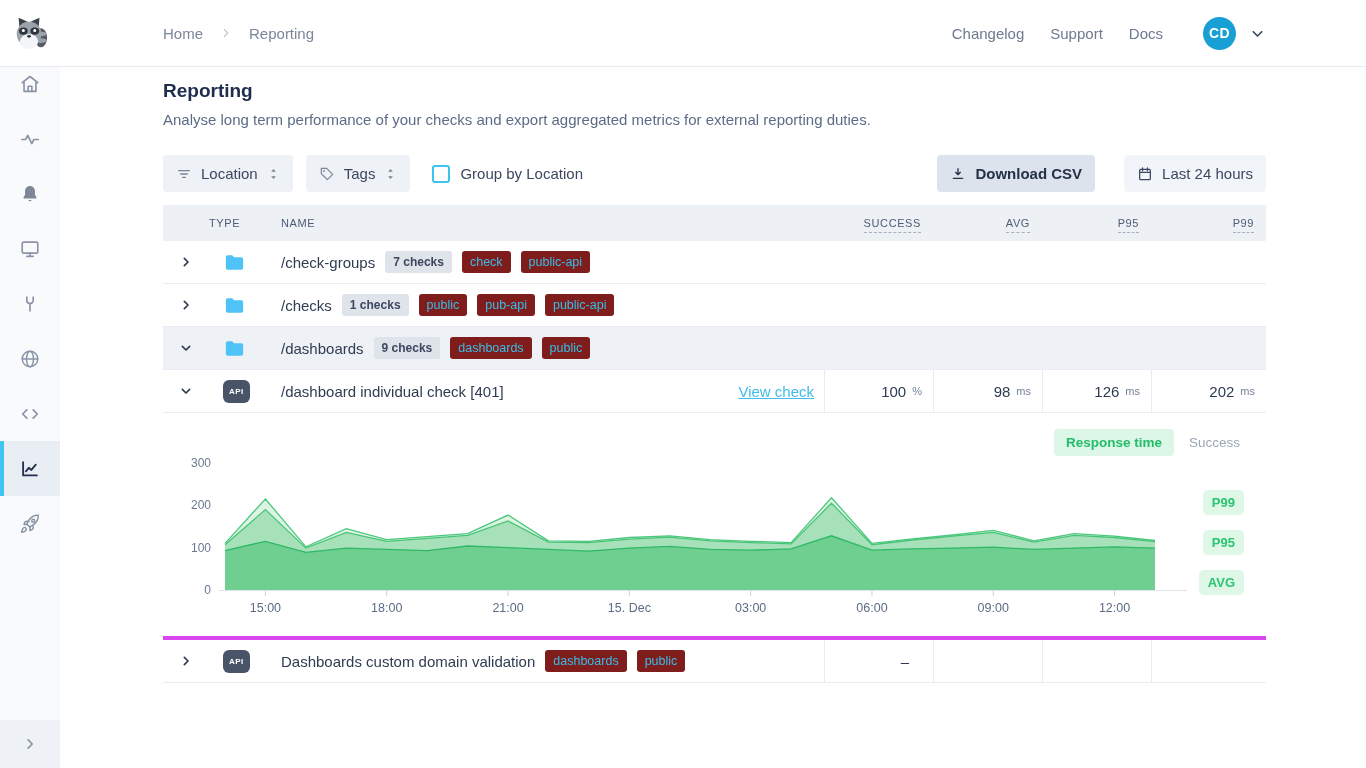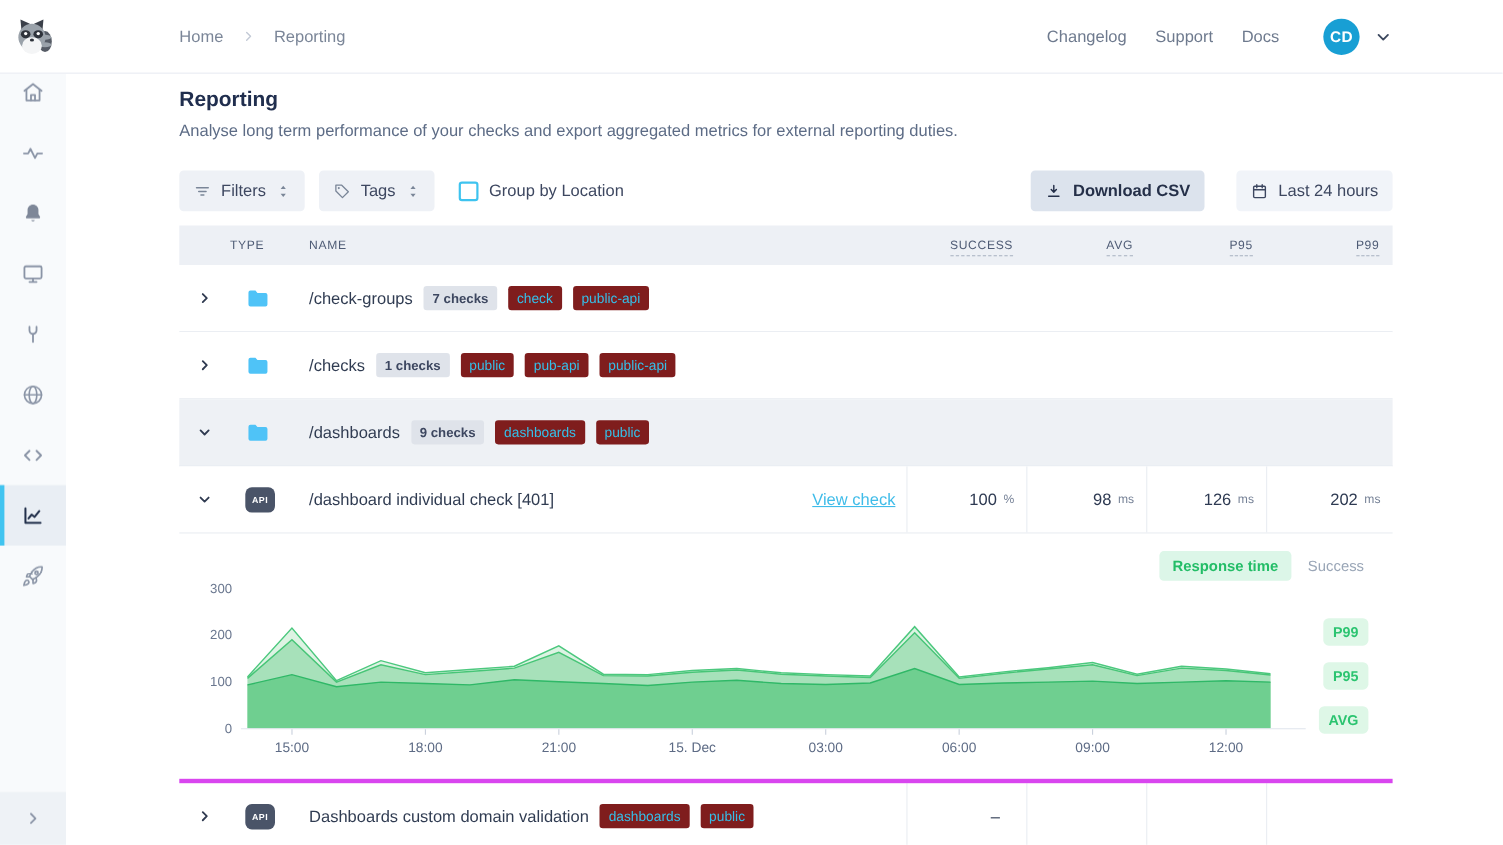--- a/index.html
+++ b/index.html
@@ -50,21 +50,21 @@
   .btn-download { background:#dce3ed; font-weight:bold; color:#253049; }
   .btn-range { background:#f1f4f9; }
 
   
   .rtable { margin-top:13px; }
   .trow { display:grid; grid-template-columns:46px 72px 1fr 109px 109px 109px 115px; align-items:center; }
   .thead { height:36px; background:#edf0f5; font-size:11px; color:#4e5b75; letter-spacing:.6px; }
   .th { cursor:default; }
   .th-right { text-align:right; padding-right:12px; cursor:pointer; }
   .th-right span { border-bottom:1px dashed #a6b0c0; padding-bottom:3px; }
-  .data-row { height:61px; border-bottom:1px solid #e9edf2; background:#fff; }
+  .data-row { height:43px; border-bottom:1px solid #e9edf2; background:#fff; }
   .data-row.hl { background:#eef1f5; }
   .cell-chevron { display:flex; justify-content:center; color:#2f3a50; cursor:pointer; }
   .cell-type { display:flex; align-items:center; padding-left:14px; }
   .api-badge { background:#4a5468; color:#fff; font-size:8px; font-weight:bold; letter-spacing:.5px;
                padding:7px 6px; border-radius:6px; }
   .cell-name { display:flex; align-items:center; gap:10px; font-size:15px; color:#303c52;
                padding-right:10px; min-width:0; }
   .count-badge { background:#dfe3ea; color:#3d4760; font-weight:bold; font-size:12px;
                  padding:4px 8px; border-radius:3px; white-space:nowrap; }
   .tag { background:#7f1d1d; color:#35bfe9; font-size:12.5px; padding:4px 8px;
@@ -221,21 +221,21 @@
   <h1 class="page-title">Reporting</h1>
   <div class="page-sub">Analyse long term performance of your checks and export aggregated metrics for external reporting duties.</div>
 
   <div class="toolbar">
     <button class="btn">
       <span>
         <svg width="16" height="16" viewBox="0 0 24 24" fill="none" stroke="#7a8698" stroke-width="2" stroke-linecap="round">
             <path d="M4 7h16M7 12h10M10 17h4"></path>
           </svg>
       </span>
-      <span>Filters</span>
+      <span>Location</span>
       <span>
         <svg width="13" height="14" viewBox="0 0 24 26" fill="#7a8698">
             <path d="M12 3.5 16.4 9H7.6z"></path>
             <path d="M12 22.5 7.6 17h8.8z"></path>
           </svg>
       </span>
     </button>
     <button class="btn">
       <span>
         <svg width="16" height="16" viewBox="0 0 24 24" fill="none" stroke="#7a8698" stroke-width="1.8" stroke-linejoin="round">

